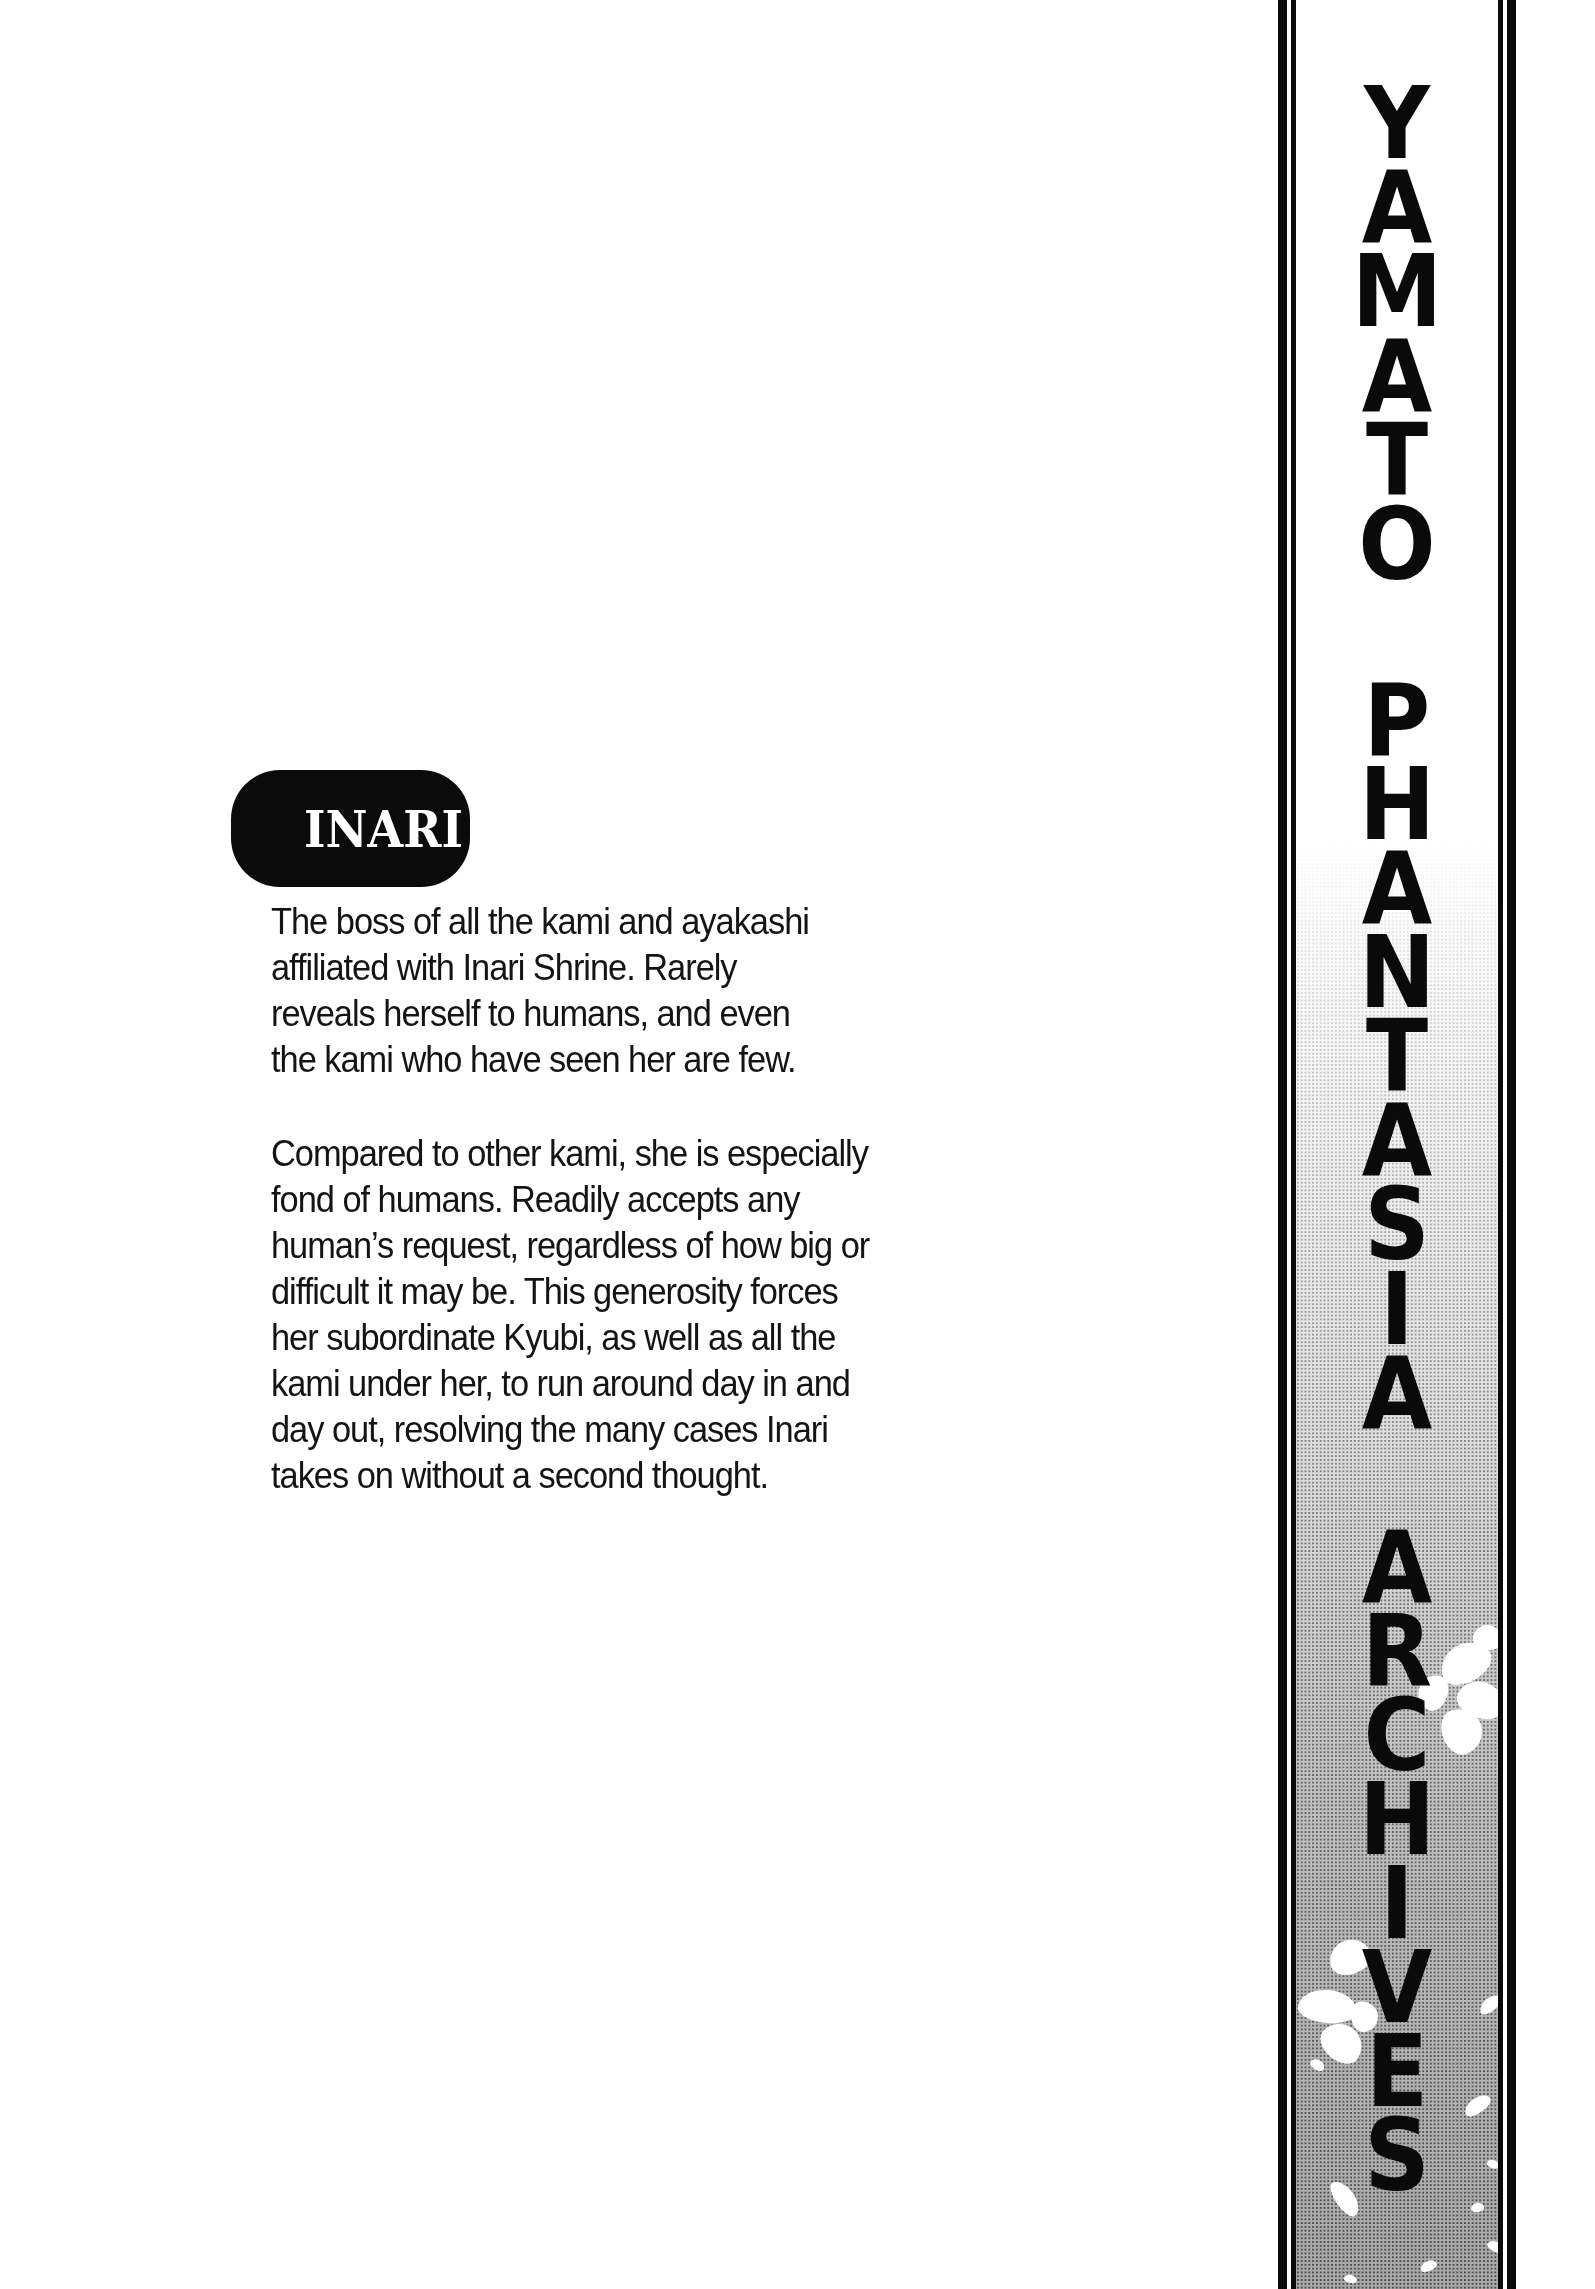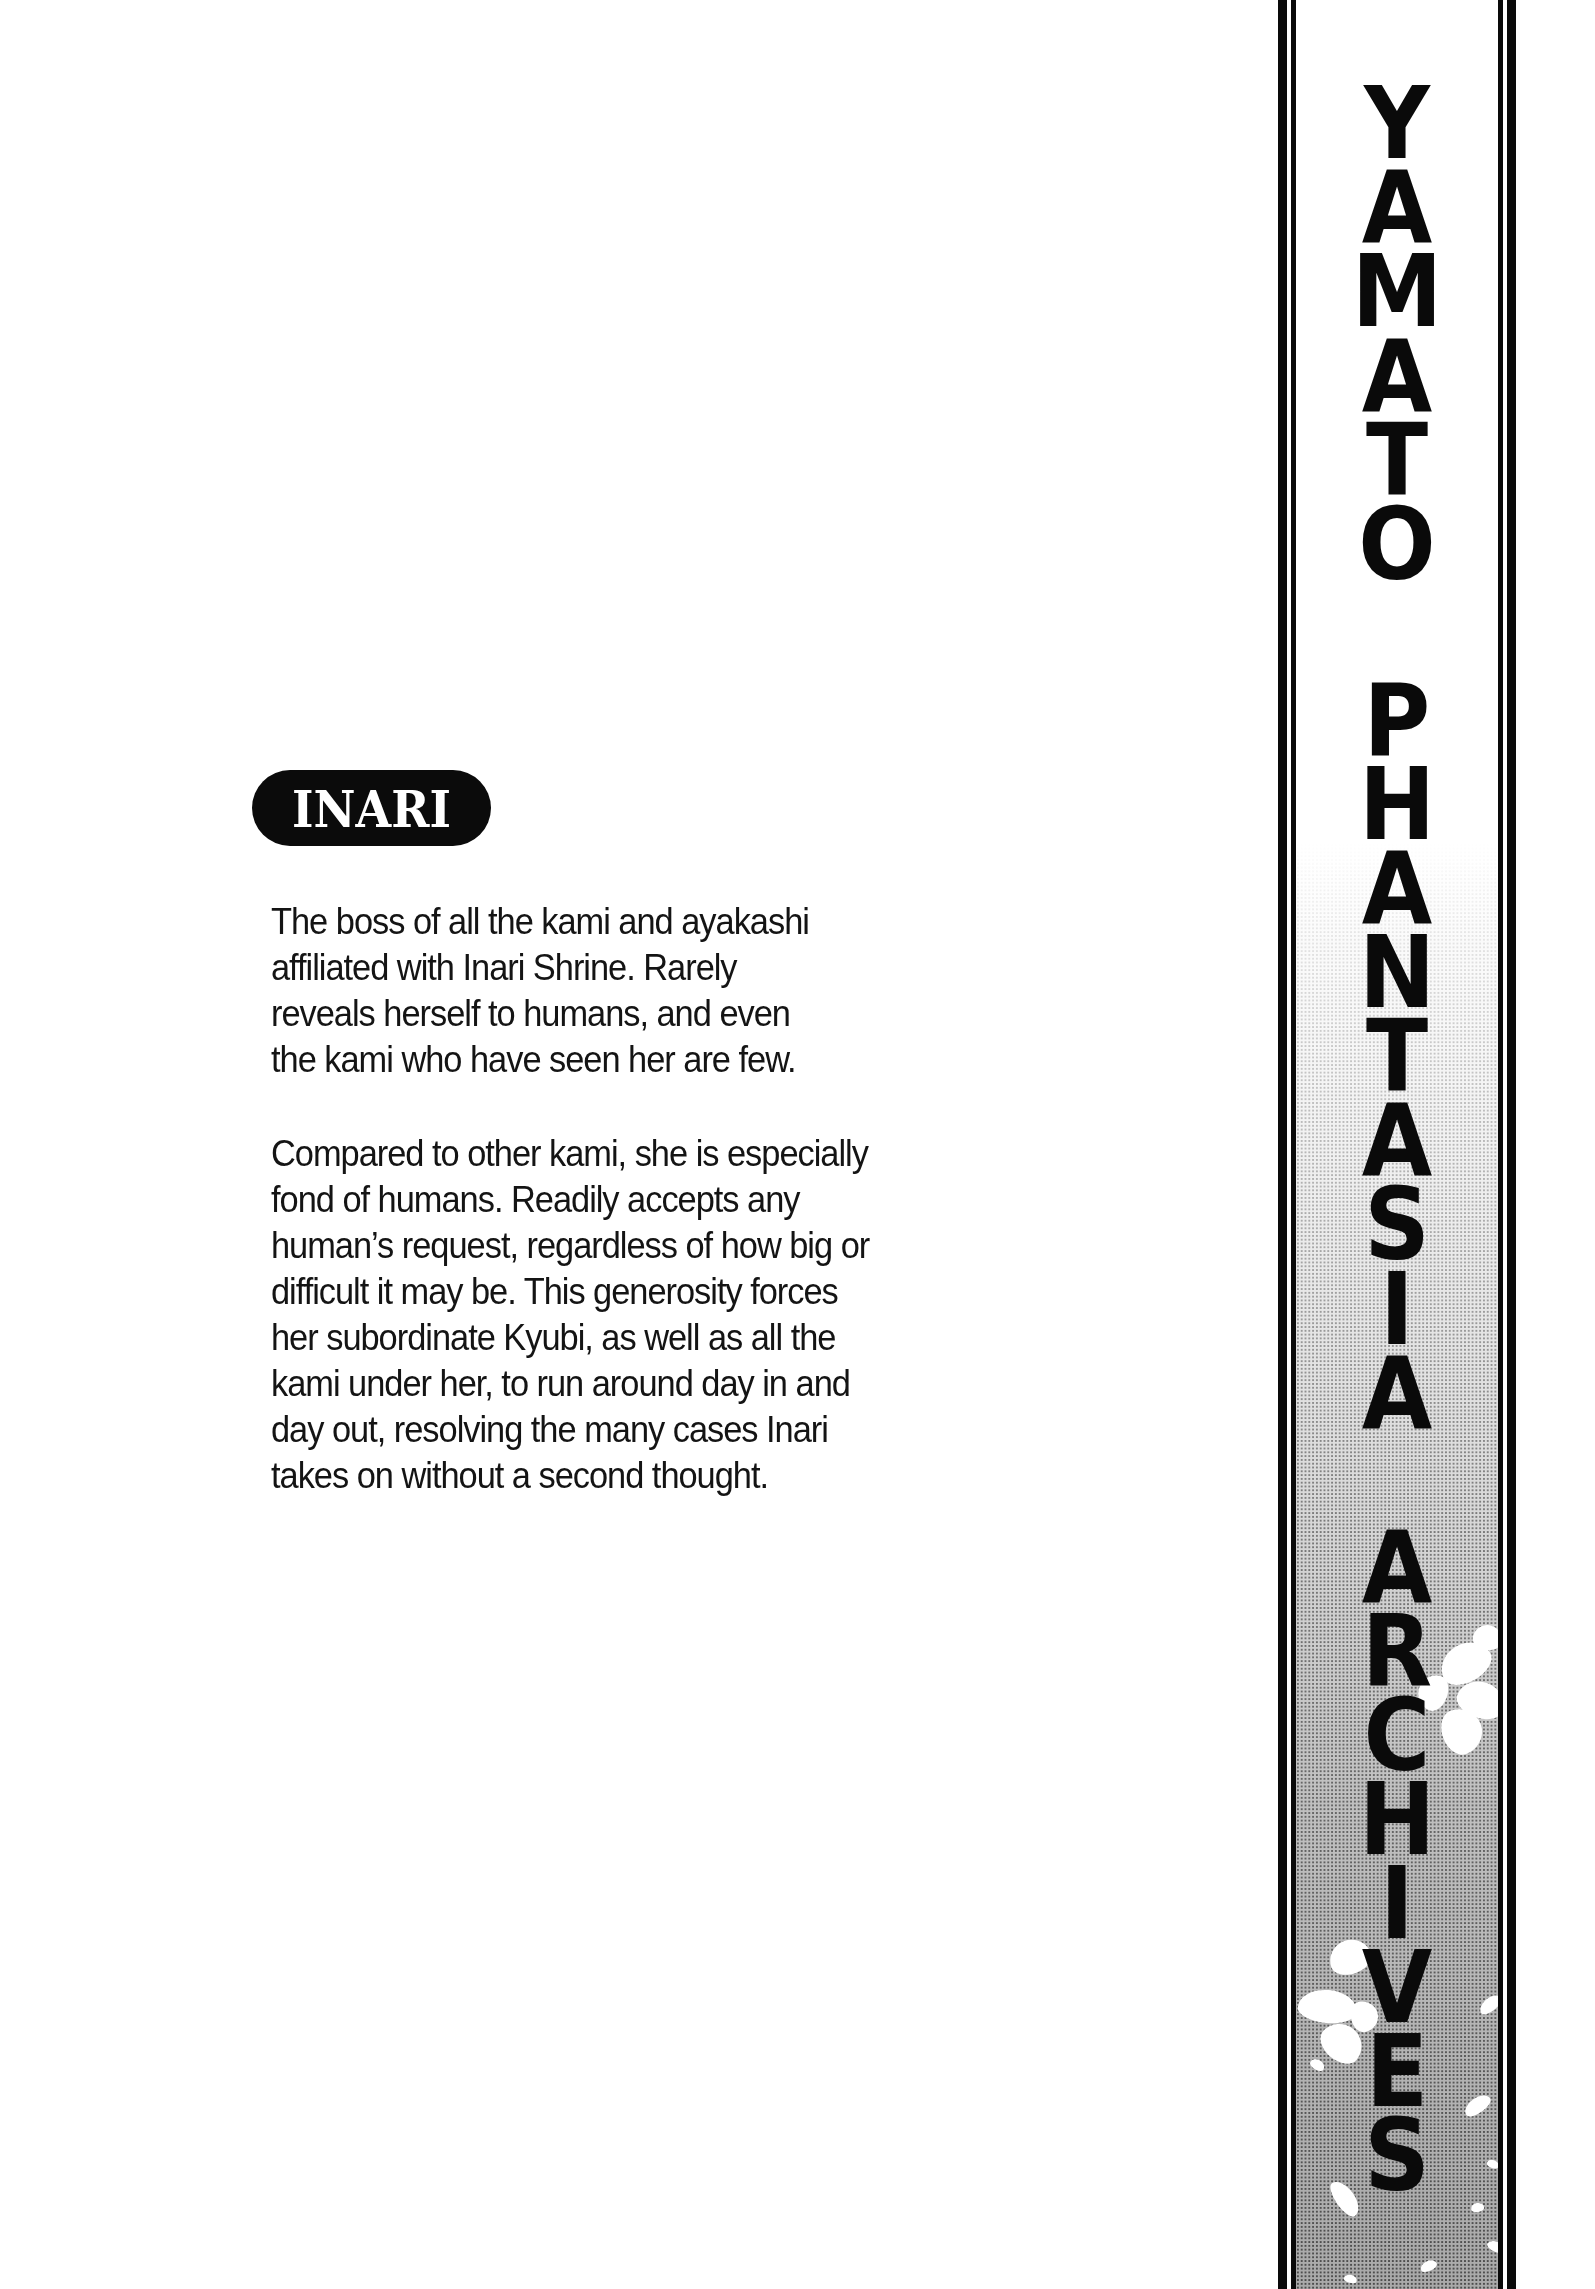--- a/index.html
+++ b/index.html
@@ -12,29 +12,29 @@
       height: 2289px;
       position: relative;
       overflow: hidden;
       font-family: "Liberation Sans", "DejaVu Sans", sans-serif;
       color: #111111;
     }
 
     
     .name-badge {
       position: absolute;
-      left: 252px;
+      left: 231px;
       top: 770px;
       width: 239px;
-      height: 76px;
+      height: 117px;
       background: #0b0b0b;
       border-radius: 49px;
       display: flex;
       align-items: center;
-      justify-content: center;
+      justify-content: flex-end;
     }
     .name-badge-text {
       color: #ffffff;
       font-family: "DejaVu Serif", "Liberation Serif", serif;
       font-weight: bold;
       font-size: 50px;
       letter-spacing: 0px;
       transform: scaleX(0.92);
       line-height: 1;
       margin-top: 3.8px;

